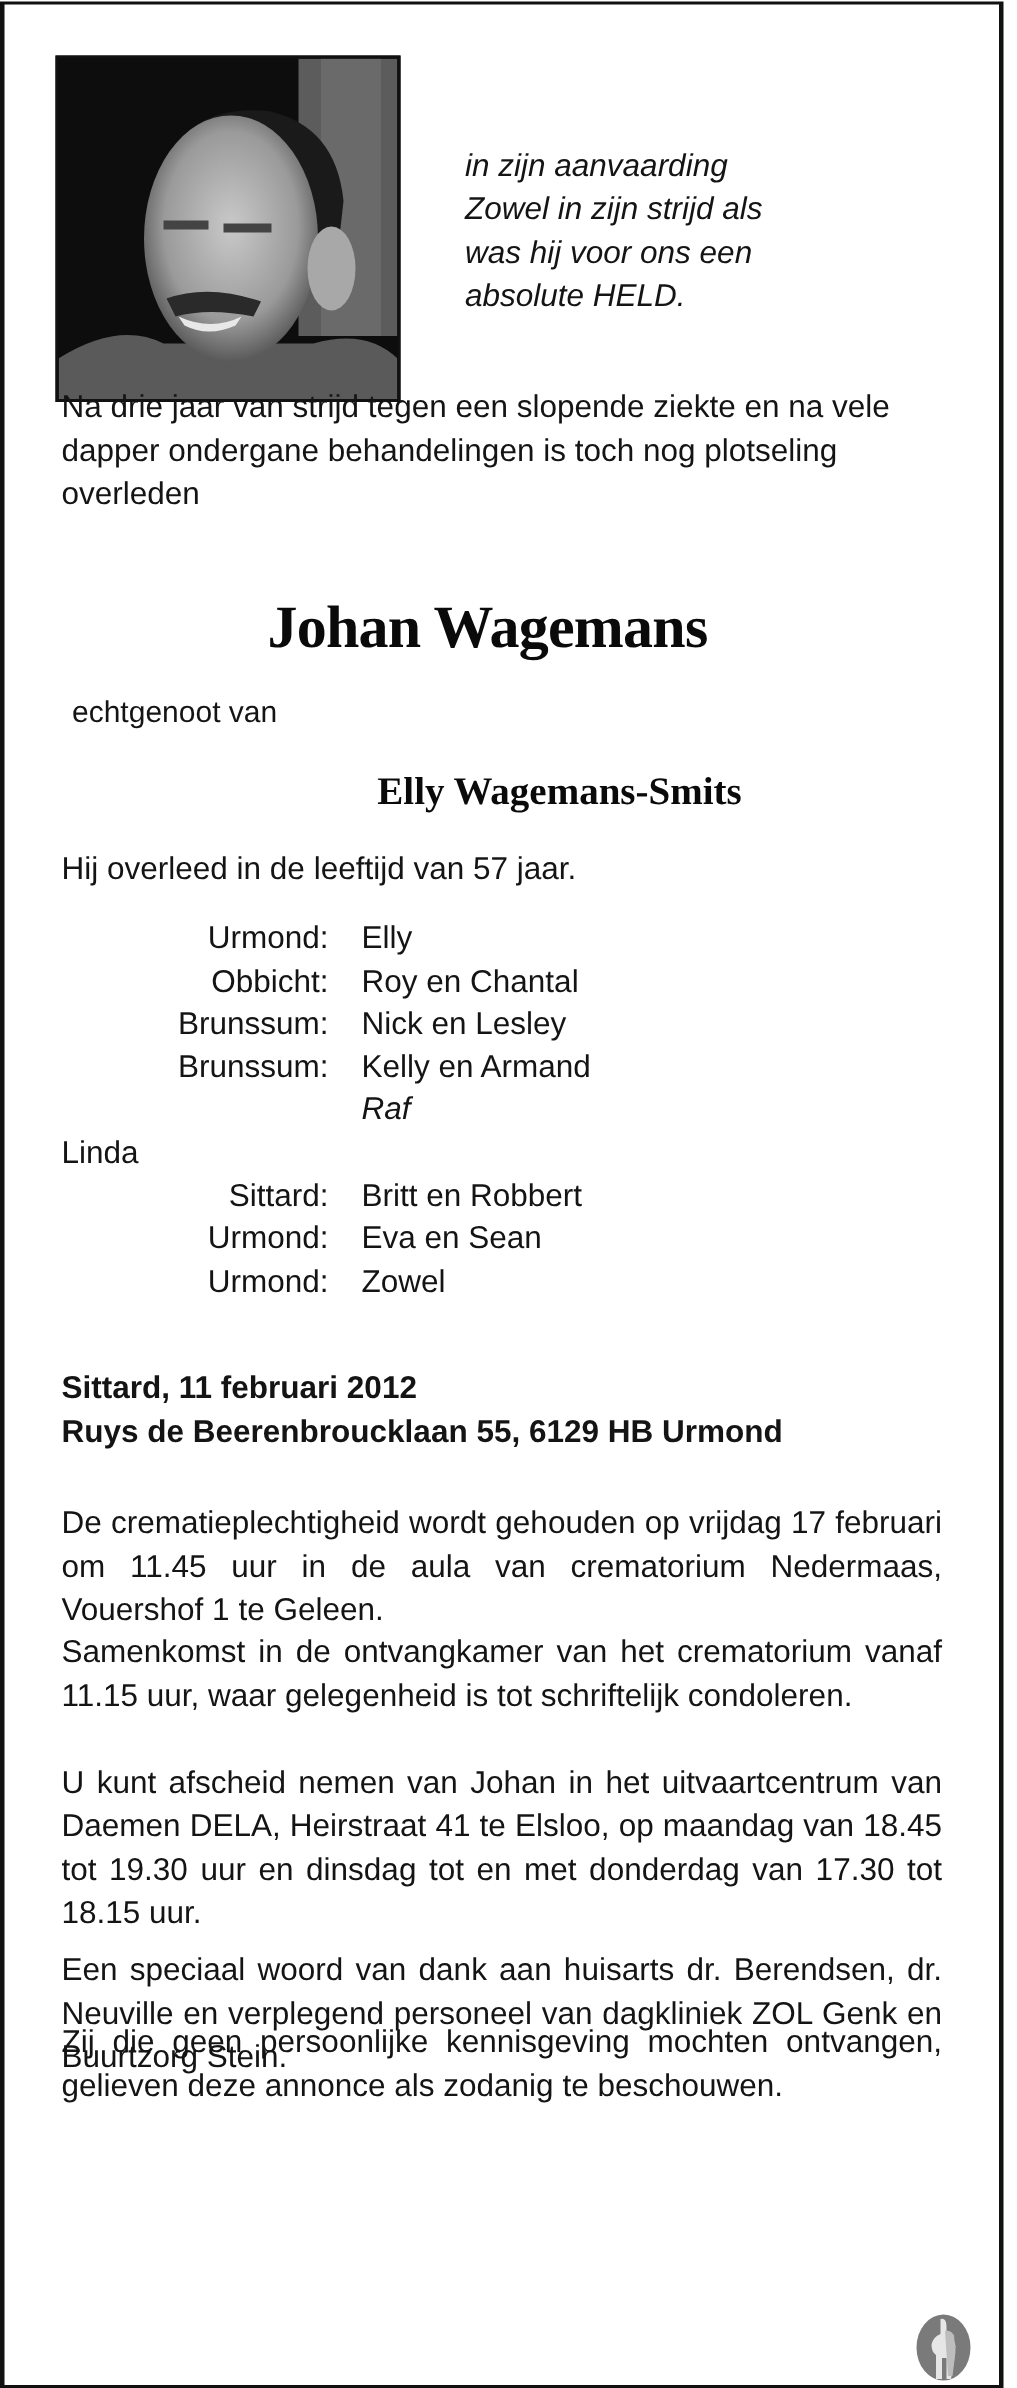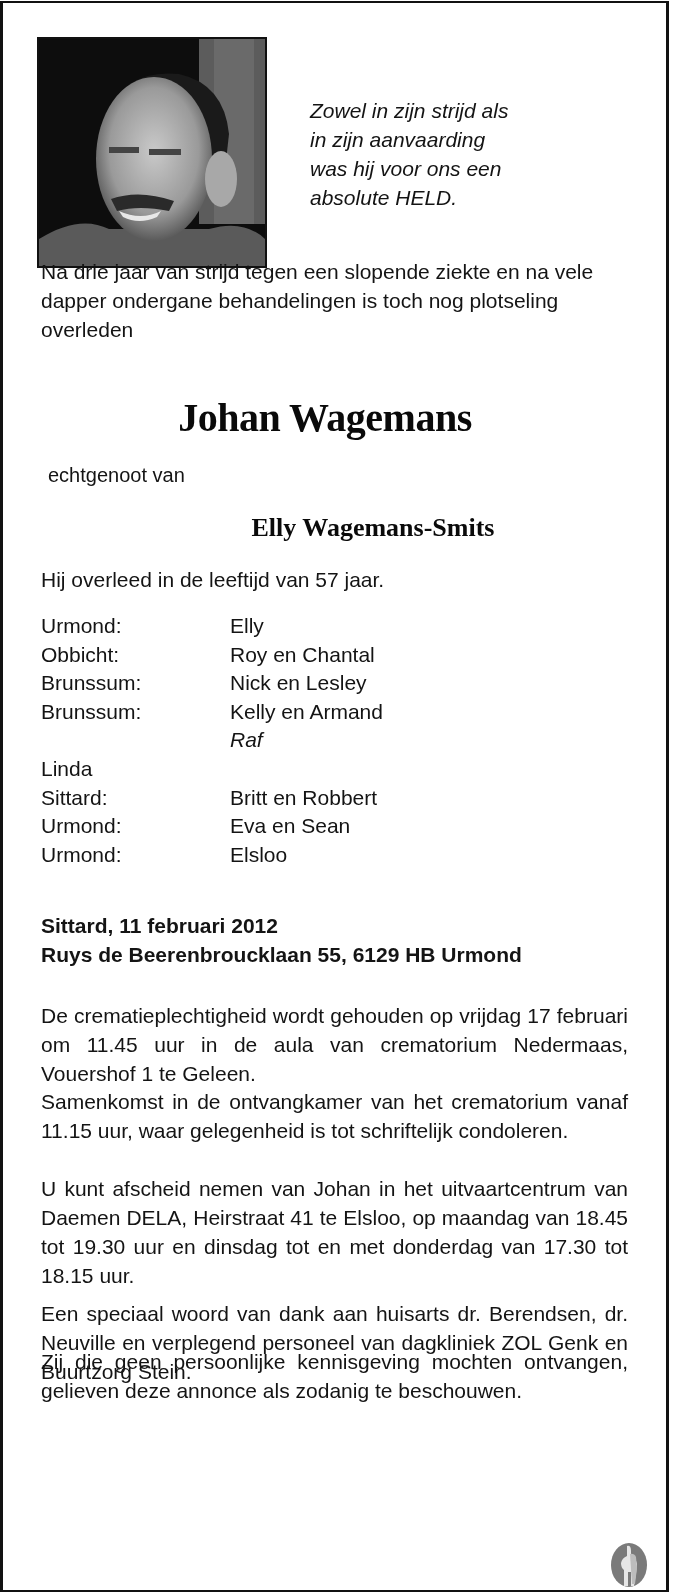--- a/index.html
+++ b/index.html
@@ -22,21 +22,21 @@
           font-family: "Liberation Serif", "DejaVu Serif", serif; font-weight: bold;
           font-size: 40px; line-height: 48px; letter-spacing: -0.5px; color: #0a0a0a; }
   .spouse-label { position: absolute; left: 0; width: 666px; top: 461px; text-align: left;
                   font-size: 20px; line-height: 28px; color: #141414; margin-left: 48px; }
   .spouse-name { position: absolute; left: 0; width: 666px; top: 512px; text-align: center;
                  font-family: "Liberation Serif", "DejaVu Serif", serif; font-weight: bold;
                  font-size: 26px; line-height: 32px; color: #0a0a0a; margin-left: 40px; }
   .age { top: 565px; }
   .family { position: absolute; left: 41px; top: 612px; font-size: 21px; line-height: 28.6px; color: #141414; }
   .family-row { display: flex; }
-  .family-row .place { width: 178px; text-align: left; padding-right: 11px; }
+  .family-row .place { width: 178px; text-align: right; padding-right: 22px; }
   .family-row .names { white-space: nowrap; }
   .family-row .names.italic { font-style: italic; }
   .dateline { top: 911px; font-weight: bold; }
   .ceremony { top: 1001px; }
   .gathering { top: 1087px; }
   .farewell { top: 1174px; }
   .thanks { top: 1261px; margin-top: 38px; }
   .notice { top: 1347px; }
   .logo { position: absolute; left: 610px; top: 1542px; width: 38px; height: 46px; }
 </style>
@@ -62,22 +62,22 @@
     <ellipse cx="115" cy="120" rx="58" ry="82" fill="url(#face)"></ellipse>
     <ellipse cx="182" cy="140" rx="16" ry="28" fill="#a8a8a8"></ellipse>
     <rect x="70" y="108" width="30" height="6" fill="#444"></rect>
     <rect x="110" y="110" width="32" height="6" fill="#444"></rect>
     <path d="M72 160 Q100 150 135 162 L130 172 Q100 166 78 172 Z" fill="#2a2a2a"></path>
     <path d="M80 172 Q102 182 122 172 L118 178 Q100 186 84 178 Z" fill="#e8e8e8"></path>
   </svg>
 </div>
 
 <div class="motto">
+  <div>in zijn aanvaarding</div>
   <div>Zowel in zijn strijd als</div>
-  <div>in zijn aanvaarding</div>
   <div>was hij voor ons een</div>
   <div>absolute HELD.</div>
 </div>
 
 <div class="text-block intro">Na drie jaar van strijd tegen een slopende ziekte en na vele dapper ondergane behandelingen is toch nog plotseling overleden</div>
 
 <div class="name">Johan Wagemans</div>
 <div class="spouse-label">echtgenoot van</div>
 <div class="spouse-name">Elly Wagemans-Smits</div>
 
@@ -110,21 +110,21 @@
   <div class="family-row">
     <span class="place">Sittard:</span>
     <span class="names">Britt en Robbert</span>
   </div>
   <div class="family-row">
     <span class="place">Urmond:</span>
     <span class="names">Eva en Sean</span>
   </div>
   <div class="family-row">
     <span class="place">Urmond:</span>
-    <span class="names">Elsloo</span>
+    <span class="names">Zowel</span>
   </div>
 </div>
 
 <div class="text-block dateline">
   <div>Sittard, 11 februari 2012</div>
   <div>Ruys de Beerenbroucklaan 55, 6129 HB Urmond</div>
 </div>
 
 <div class="text-block justify ceremony">De crematieplechtigheid wordt gehouden op vrijdag 17 februari om 11.45 uur in de aula van crematorium Nedermaas, Vouershof 1 te Geleen.</div>
 <div class="text-block justify gathering">Samenkomst in de ontvangkamer van het crema­torium vanaf 11.15 uur, waar gelegenheid is tot schriftelijk condoleren.</div>

